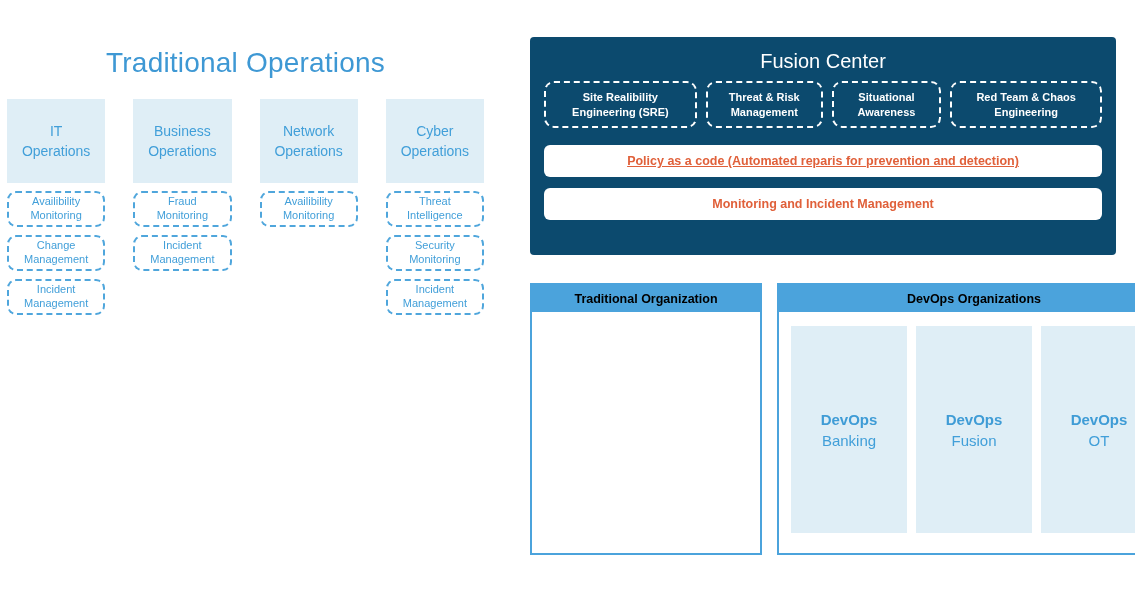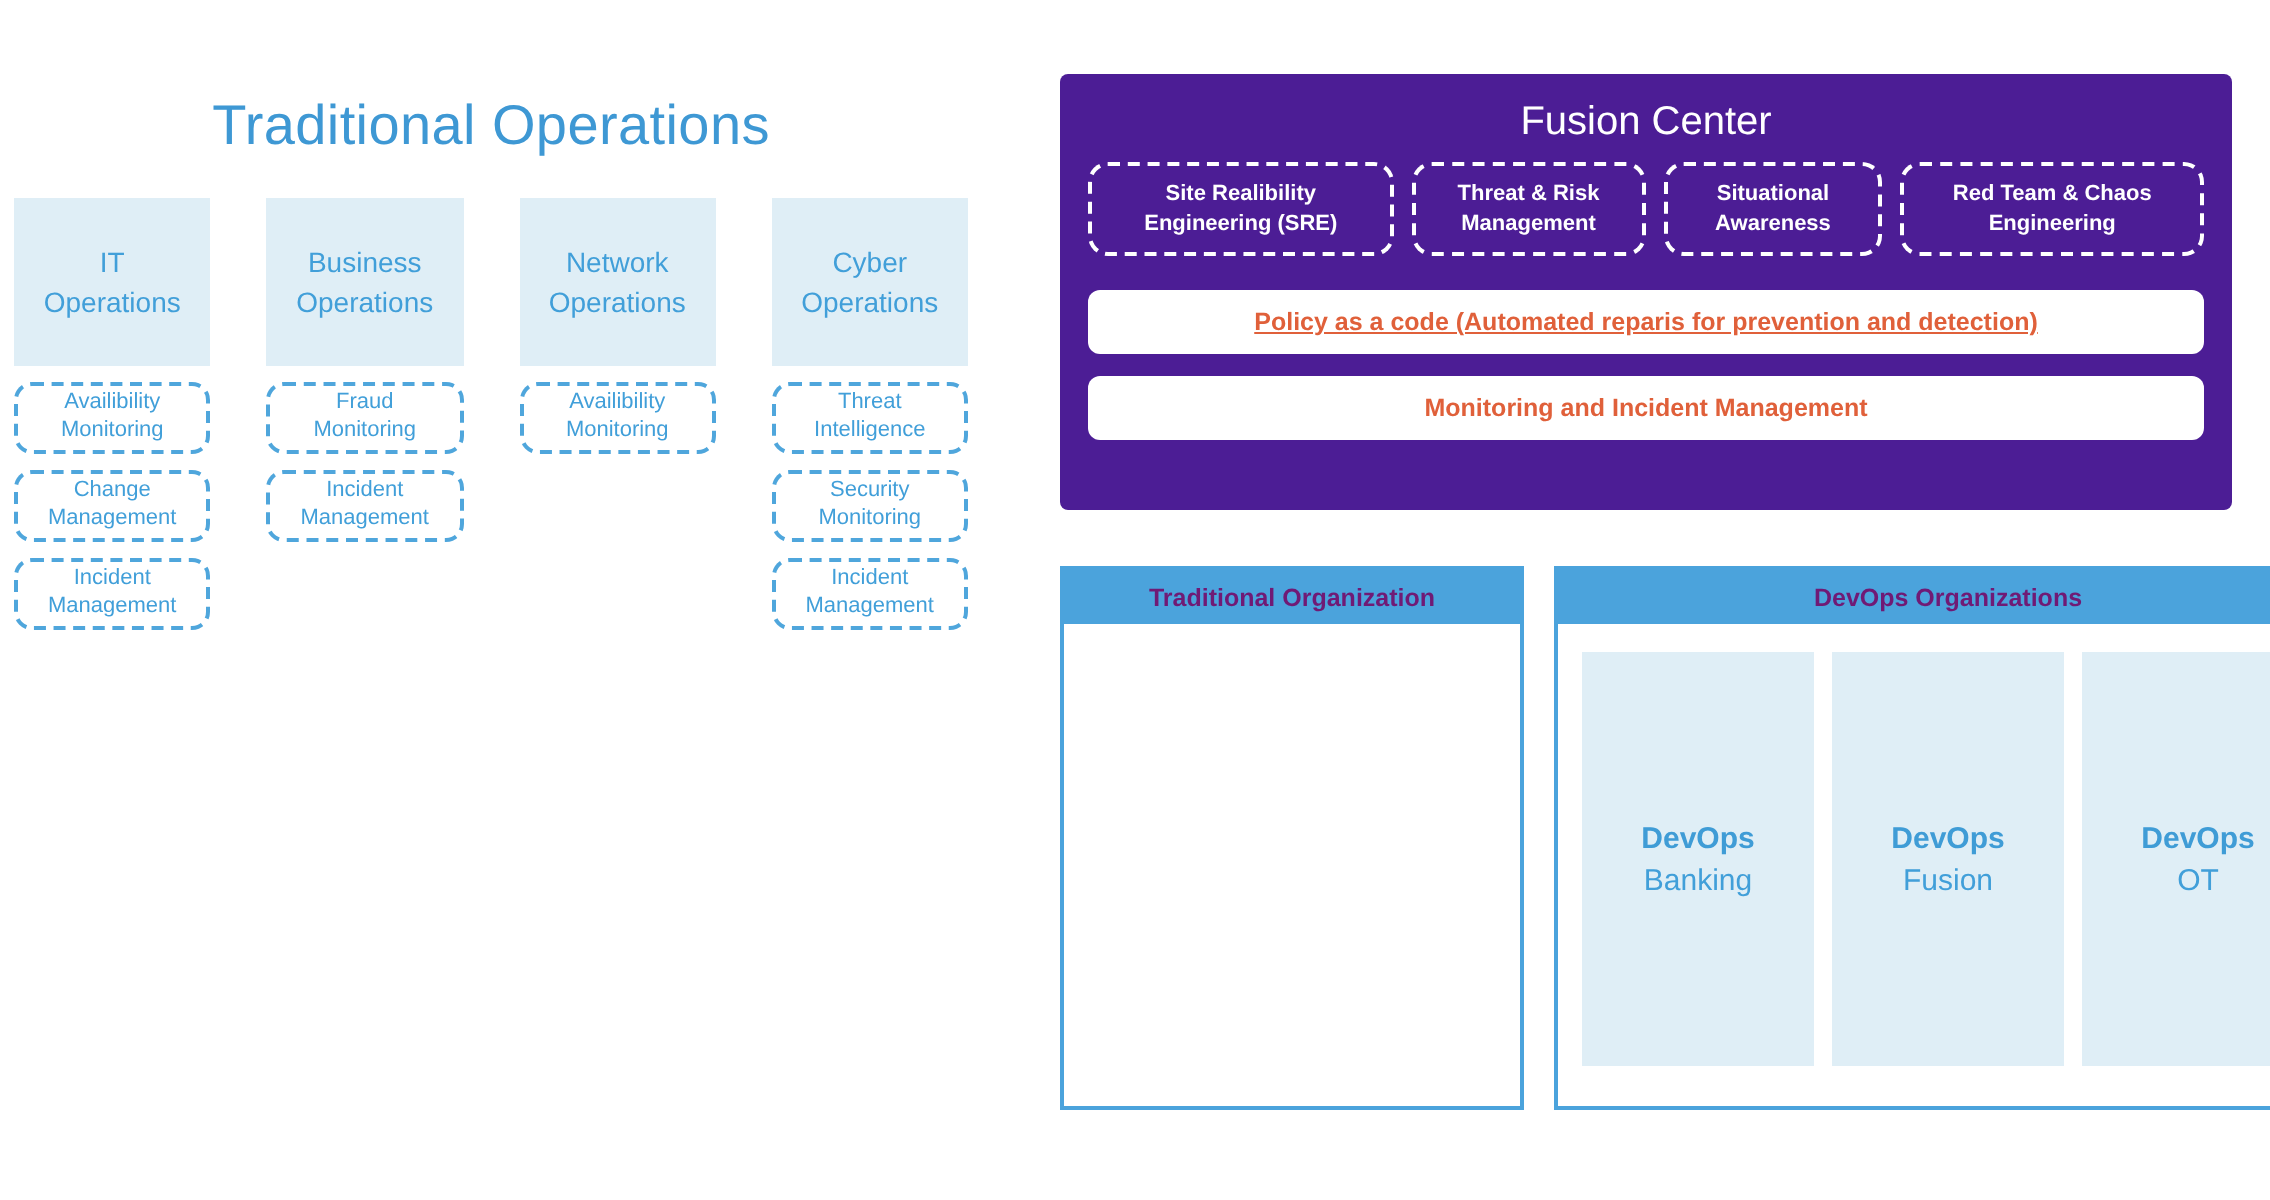--- a/index.html
+++ b/index.html
@@ -30,21 +30,21 @@
     height: 36px; margin-bottom: 8px;
     border: 2px dashed #4fa6dc; border-radius: 9px;
     display: flex; align-items: center; justify-content: center;
     text-align: center; color: #419fd9; font-size: 11px; line-height: 1.25;
     white-space: pre-line; background: #ffffff;
   }
 
   
   .fusion {
     position: absolute; left: 530px; top: 37px; width: 586px; height: 218px;
-    background: #4c1d95; border-radius: 4px; padding: 0 14px;
+    background: #0c4a6e; border-radius: 4px; padding: 0 14px;
   }
   .fusion-title {
     margin-top: 9px; height: 30px; line-height: 30px;
     text-align: center; color: #ffffff; font-size: 20px;
   }
   .fusion-dashed-row { margin-top: 5px; height: 47px; display: flex; gap: 9px; }
   .fusion-dash {
     border: 2px dashed #ffffff; border-radius: 10px;
     display: flex; align-items: center; justify-content: center;
     text-align: center; color: #ffffff; font-size: 11px; font-weight: bold;
@@ -62,21 +62,21 @@
   
   .org {
     position: absolute; top: 283px; height: 272px;
     background: #ffffff; border: 2px solid #4ba3dc;
   }
   .org-trad { left: 530px; width: 232px; }
   .org-devops { left: 777px; width: 394px; }
   .org-header {
     height: 27px; background: #4ba3dc;
     display: flex; align-items: center; justify-content: center;
-    color: #701a75; font-weight: bold; font-size: 12.5px;
+    color: #000000; font-weight: bold; font-size: 12.5px;
   }
   .org-trad-body { padding: 12px; }
   .team-box {
     background: #dfeef6; display: flex; align-items: center; justify-content: center;
     text-align: center; color: #419fd9; font-size: 14.5px; line-height: 1.45;
     white-space: pre-line;
   }
   .team-box.ops { height: 86px; margin-bottom: 8px; }
   .team-box.app { height: 127px; }
   .org-devops-body { padding: 14px 12px 20px 12px; display: flex; gap: 9px; height: calc(272px - 27px - 4px); }

